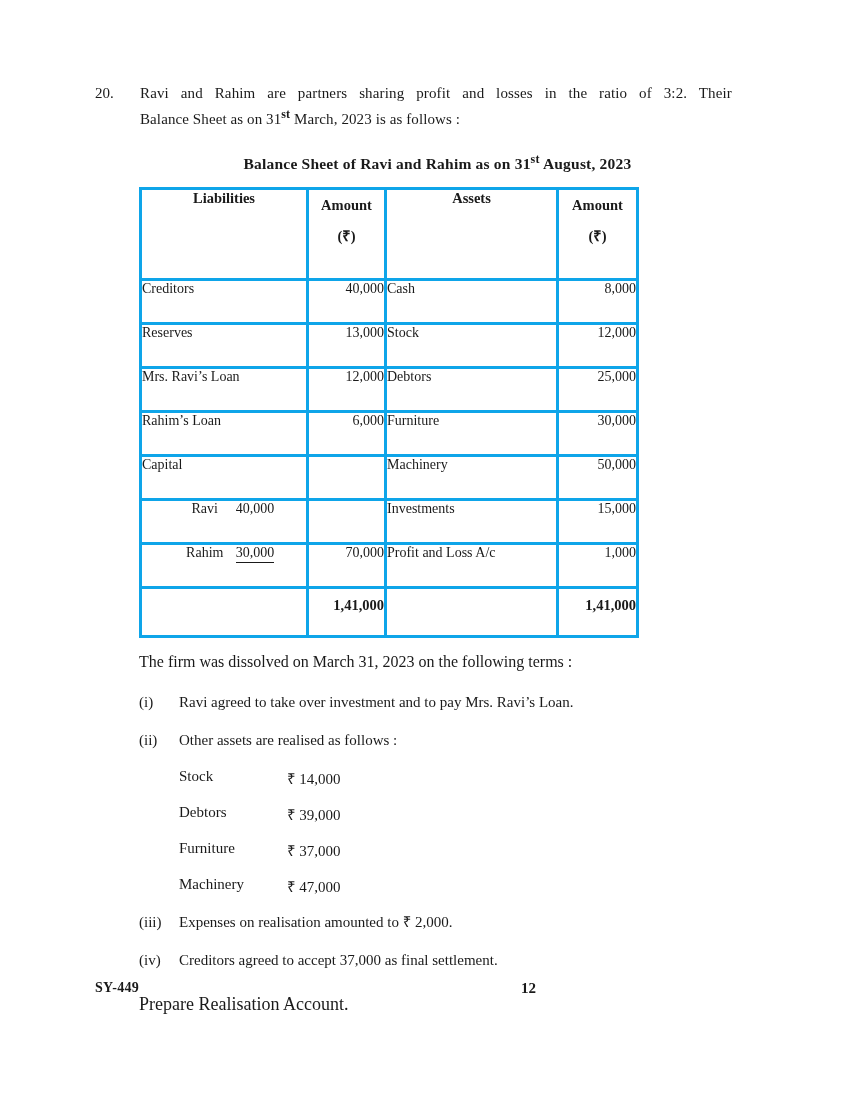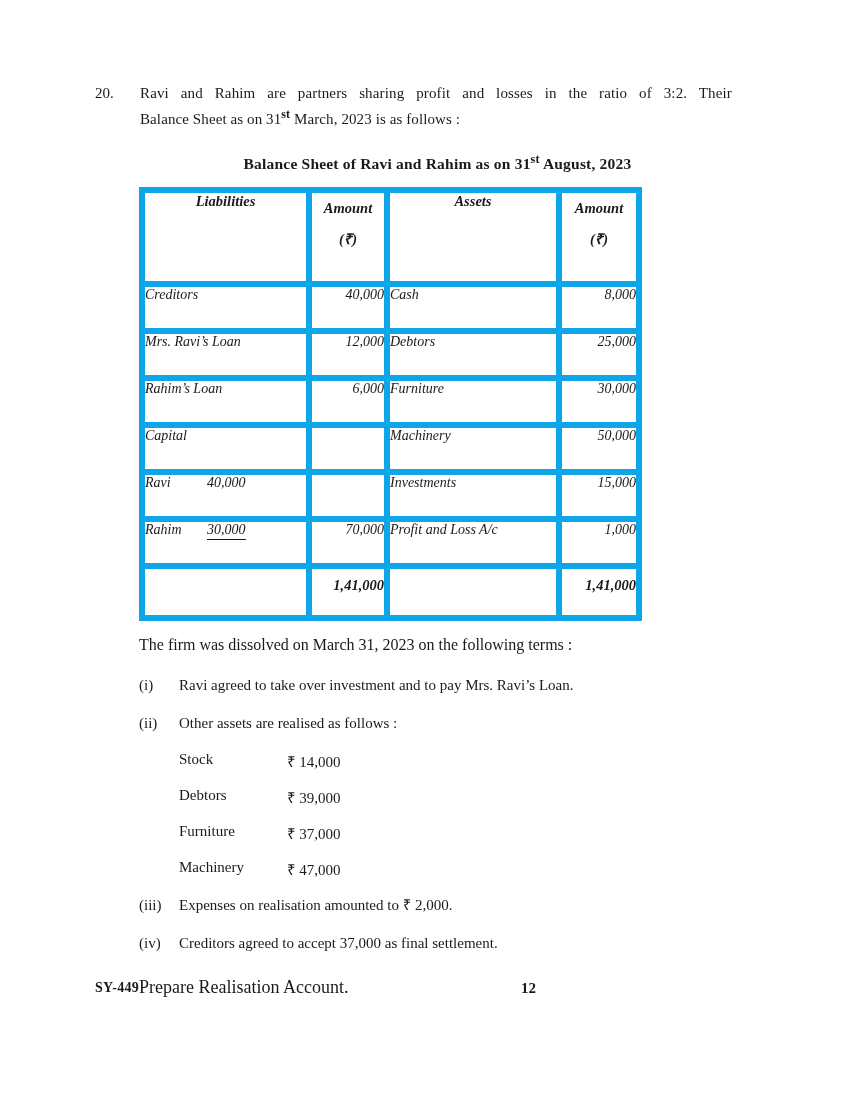--- a/index.html
+++ b/index.html
@@ -72,24 +72,23 @@
     margin-left: 44px;
     width: 497px;
   }
   table.bs {
     border-collapse: collapse;
     width: 497px;
     table-layout: fixed;
     font-size: 14px;
   }
   table.bs td, table.bs th {
-    border: 6px solid #0ea5e9;
+    border: 3px solid #0ea5e9;
     padding: 0;
     vertical-align: top;
-    font-style: italic;
   }
   .col-lia { width: 167px; }
   .col-amt1 { width: 78px; }
   .col-ass { width: 172px; }
   .col-amt2 { width: 80px; }
 
   thead th {
     text-align: center;
     font-weight: bold;
     font-size: 14.5px;
@@ -111,20 +110,21 @@
     white-space: nowrap;
   }
   .cell-num {
     padding: 10px 10px 0 0;
     text-align: right;
     white-space: nowrap;
   }
   .cell-empty { padding: 0; }
   .partner-row {
     padding-left: 28px;
+    text-align: center;
   }
   .partner-name {
     display: inline-block;
     width: 62px;
   }
   .partner-amt {
     display: inline-block;
   }
   .underlined {
     border-bottom: 1px solid #1a1a1a;
@@ -246,20 +246,26 @@
             <span class="cur">(₹)</span>
           </th>
         </tr>
       </thead>
       <tbody>
         <tr>
           <td class="cell-text">Creditors</td>
           <td class="cell-num">40,000</td>
           <td class="cell-text">Cash</td>
           <td class="cell-num">8,000</td>
+        </tr>
+        <tr>
+          <td class="cell-text">Reserves</td>
+          <td class="cell-num">13,000</td>
+          <td class="cell-text">Stock</td>
+          <td class="cell-num">12,000</td>
         </tr>
         <tr>
           <td class="cell-text">Mrs. Ravi’s Loan</td>
           <td class="cell-num">12,000</td>
           <td class="cell-text">Debtors</td>
           <td class="cell-num">25,000</td>
         </tr>
         <tr>
           <td class="cell-text">Rahim’s Loan</td>
           <td class="cell-num">6,000</td>

